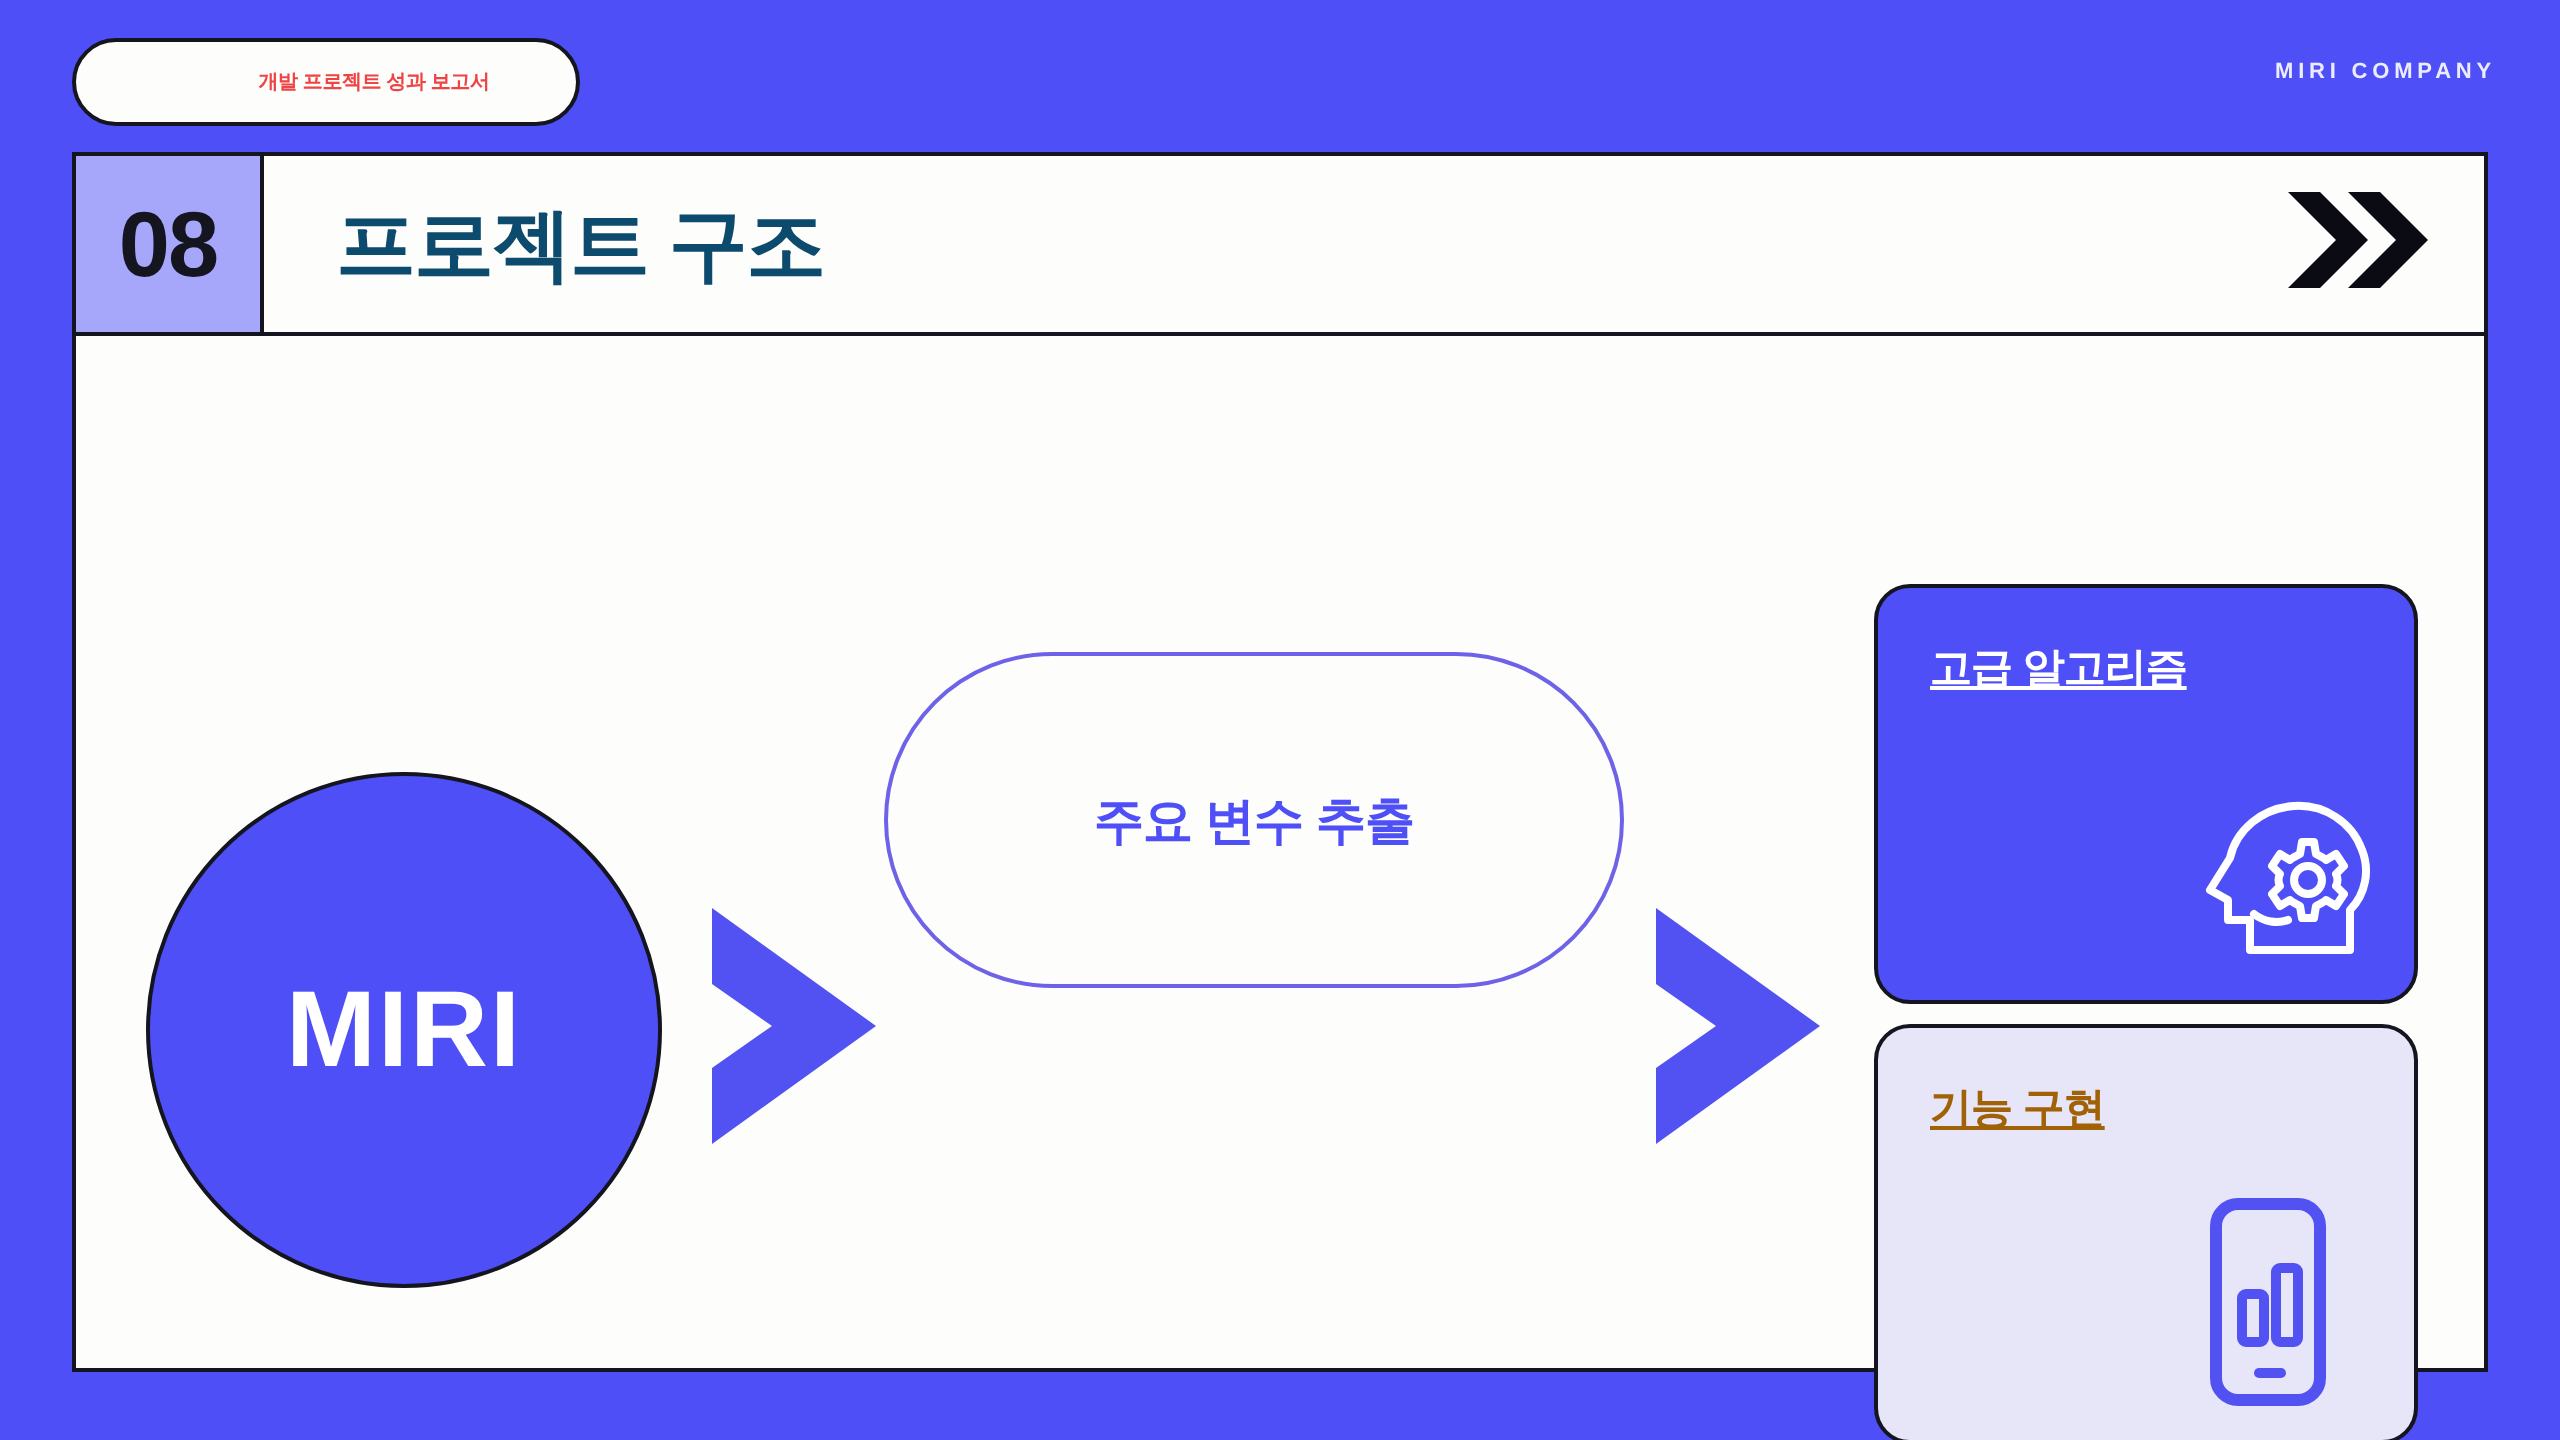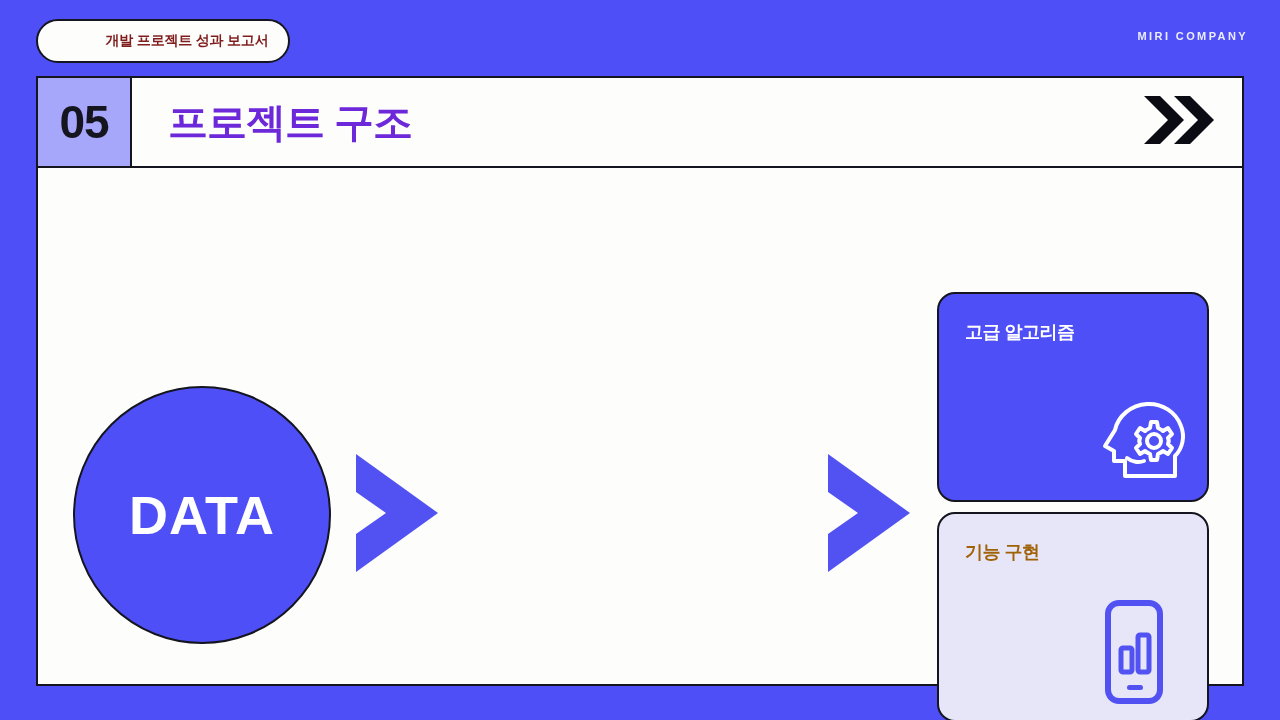--- a/index.html
+++ b/index.html
@@ -26,23 +26,23 @@
     left: 36px; top: 19px;
     width: 250px; height: 40px;
     background: #fdfdfb;
     border: 2px solid #15151f;
     border-radius: 22px;
     display: flex;
     align-items: center;
     justify-content: center;
   }
   .title-pill-text {
-    font-size: 14px;
-    font-weight: bold;
-    color: #7f1d1d;
+    font-size: 10px;
+    font-weight: bold;
+    color: #ef4444;
     letter-spacing: -0.2px;
     white-space: nowrap;
     margin-left: 48px;
   }
   .company-name {
     position: absolute;
     right: 32px; top: 30px;
     font-size: 11px;
     font-weight: bold;
     letter-spacing: 2.4px;
@@ -87,21 +87,21 @@
   }
   .header-title {
     flex: 1;
     display: flex;
     align-items: center;
     padding-left: 36px;
   }
   .header-title-text {
     font-size: 40px;
     font-weight: bold;
-    color: #6d28d9;
+    color: #0c4a6e;
     letter-spacing: -1px;
     white-space: nowrap;
   }
   .header-chevrons {
     display: flex;
     align-items: center;
     padding-right: 28px;
   }
 
   
@@ -173,24 +173,25 @@
     background: #4f4ff8;
   }
   .card-secondary {
     left: 899px; top: 344px;
     width: 272px; height: 210px;
     background: #e6e6f8;
   }
   .card-title {
     position: absolute;
     left: 26px; top: 26px;
-    font-size: 18px;
+    font-size: 21px;
     font-weight: bold;
     letter-spacing: -0.5px;
     white-space: nowrap;
+    text-decoration: underline;
   }
   .card-primary .card-title { color: #ffffff; }
   .card-secondary .card-title { color: #a16207; }
   .card-icon {
     position: absolute;
     right: 18px;
     bottom: 12px;
   }
   .card-secondary .card-icon { right: 42px; bottom: 10px; }
 </style>
@@ -201,57 +202,60 @@
   <div class="title-pill">
     <span class="title-pill-text">개발 프로젝트 성과 보고서</span>
   </div>
   <div class="company-name">MIRI COMPANY</div>
 </div>
 
 <div class="panel">
 
   <div class="header-row">
     <div class="section-number">
-      <span class="section-number-text">05</span>
+      <span class="section-number-text">08</span>
     </div>
     <div class="header-title">
       <span class="header-title-text">프로젝트 구조</span>
     </div>
     <div class="header-chevrons">
       <span>
         <svg width="74" height="56" viewBox="0 0 74 56" aria-hidden="true">
           <path d="M4 4 L28 28 L4 52 L20 52 L44 28 L20 4 Z" fill="#0b0b14"></path>
           <path d="M34 4 L58 28 L34 52 L50 52 L74 28 L50 4 Z" fill="#0b0b14"></path>
         </svg>
       </span>
     </div>
   </div>
 
   <div class="body-area">
 
     <div class="data-circle">
-      <span class="data-circle-text">DATA</span>
+      <span class="data-circle-text">MIRI</span>
     </div>
 
     <div class="arrow arrow-1">
       <span>
         <svg width="92" height="122" viewBox="0 0 92 122" aria-hidden="true">
           <path d="M6 2 L88 61 L6 120 L6 82 L36 61 L6 40 Z" fill="#5252f2"></path>
         </svg>
       </span>
     </div>
 
     <div class="arrow arrow-2">
       <span>
         <svg width="92" height="122" viewBox="0 0 92 122" aria-hidden="true">
           <path d="M6 2 L88 61 L6 120 L6 82 L36 61 L6 40 Z" fill="#5252f2"></path>
         </svg>
       </span>
     </div>
 
+    <div class="pill pill-1">
+      <span class="pill-text">주요 변수 추출</span>
+    </div>
 
 
     <div class="card card-primary">
       <span class="card-title">고급 알고리즘</span>
       <span class="card-icon">
         <svg width="92" height="92" viewBox="0 0 92 92" aria-hidden="true">
           <g fill="none" stroke="#ffffff" stroke-width="4" stroke-linecap="round" stroke-linejoin="round">
             <path d="M78 84 L78 64 C86 56 88 44 84 34 C79 20 65 11 50 12
                      C34 13 21 24 18 38 L8 54 L17 59 L17 69 L28 69
                      L28 84 Z"></path>

